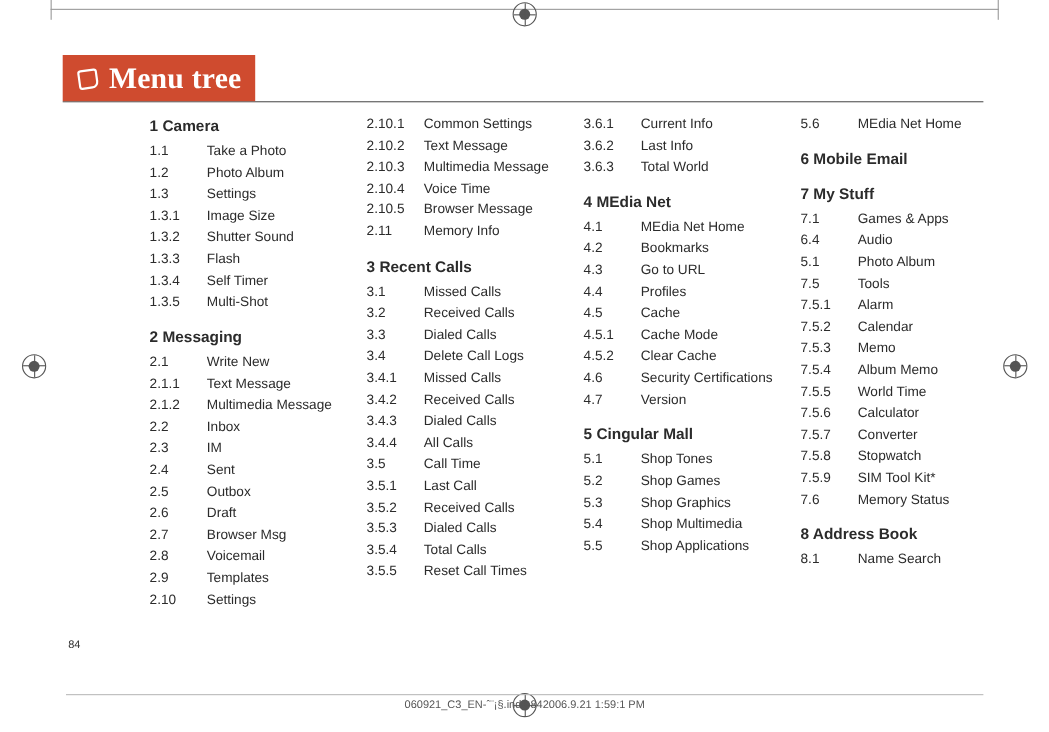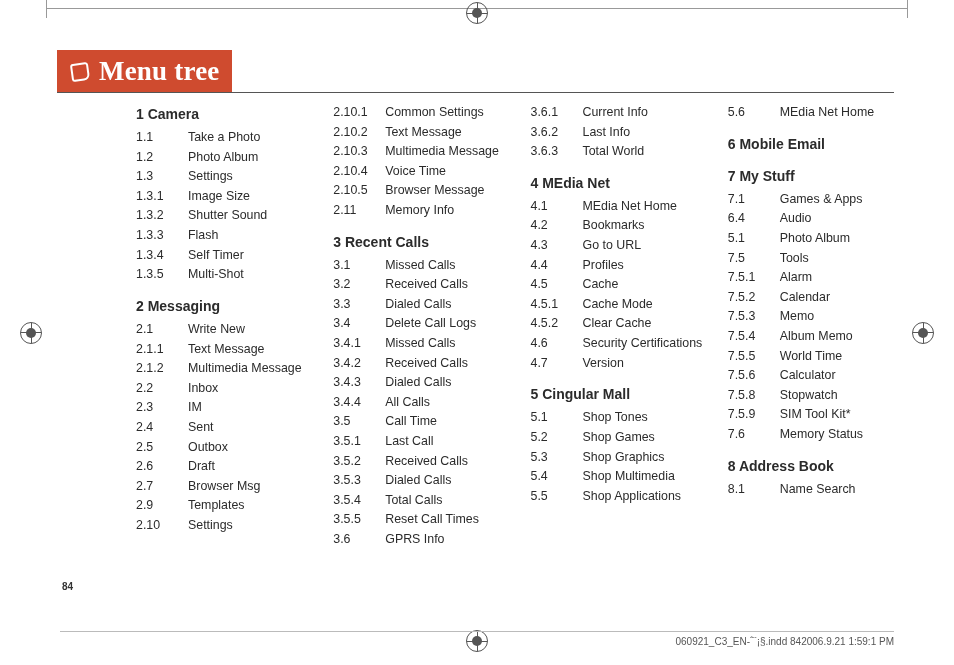--- a/index.html
+++ b/index.html
@@ -101,33 +101,33 @@
   .section-head:first-child { margin-top: 0; }
   .row { display: flex; gap: 6px; }
   .row .num { width: 46px; flex-shrink: 0; }
   .row.bold { font-weight: normal; }
 
   .page-num {
     position: absolute;
     left: 62px;
     bottom: 73px;
     font-size: 10px;
-    font-weight: bold;
+    font-weight: normal;
     color: #333;
   }
   .footer {
     position: absolute;
     left: 60px; right: 60px;
     bottom: 18px;
     border-top: 1px solid #bbb;
     padding-top: 4px;
     font-size: 10px;
     color: #555;
     display: flex;
-    justify-content: flex-end;
+    justify-content: center;
   }
 </style>
 </head>
 <body>
 
 <div class="crop-left"></div>
 <div class="crop-right"></div>
 <div class="page-frame"></div>
 
 <div class="reg-mark reg-top">
@@ -216,20 +216,24 @@
       </div>
       <div class="row bold">
         <span class="num">2.6</span>
         <span>Draft</span>
       </div>
       <div class="row bold">
         <span class="num">2.7</span>
         <span>Browser Msg</span>
       </div>
       <div class="row bold">
+        <span class="num">2.8</span>
+        <span>Voicemail</span>
+      </div>
+      <div class="row bold">
         <span class="num">2.9</span>
         <span>Templates</span>
       </div>
       <div class="row bold">
         <span class="num">2.10</span>
         <span>Settings</span>
       </div>
     </div>
     <div class="col">
       <div class="row">
@@ -306,24 +310,20 @@
         <span>Dialed Calls</span>
       </div>
       <div class="row">
         <span class="num">3.5.4</span>
         <span>Total Calls</span>
       </div>
       <div class="row">
         <span class="num">3.5.5</span>
         <span>Reset Call Times</span>
       </div>
-      <div class="row bold">
-        <span class="num">3.6</span>
-        <span>GPRS Info</span>
-      </div>
     </div>
     <div class="col">
       <div class="row">
         <span class="num">3.6.1</span>
         <span>Current Info</span>
       </div>
       <div class="row">
         <span class="num">3.6.2</span>
         <span>Last Info</span>
       </div>
@@ -429,20 +429,24 @@
         <span class="num">7.5.4</span>
         <span>Album Memo</span>
       </div>
       <div class="row">
         <span class="num">7.5.5</span>
         <span>World Time</span>
       </div>
       <div class="row">
         <span class="num">7.5.6</span>
         <span>Calculator</span>
+      </div>
+      <div class="row">
+        <span class="num">7.5.7</span>
+        <span>Converter</span>
       </div>
       <div class="row">
         <span class="num">7.5.8</span>
         <span>Stopwatch</span>
       </div>
       <div class="row">
         <span class="num">7.5.9</span>
         <span>SIM Tool Kit*</span>
       </div>
       <div class="row bold">

